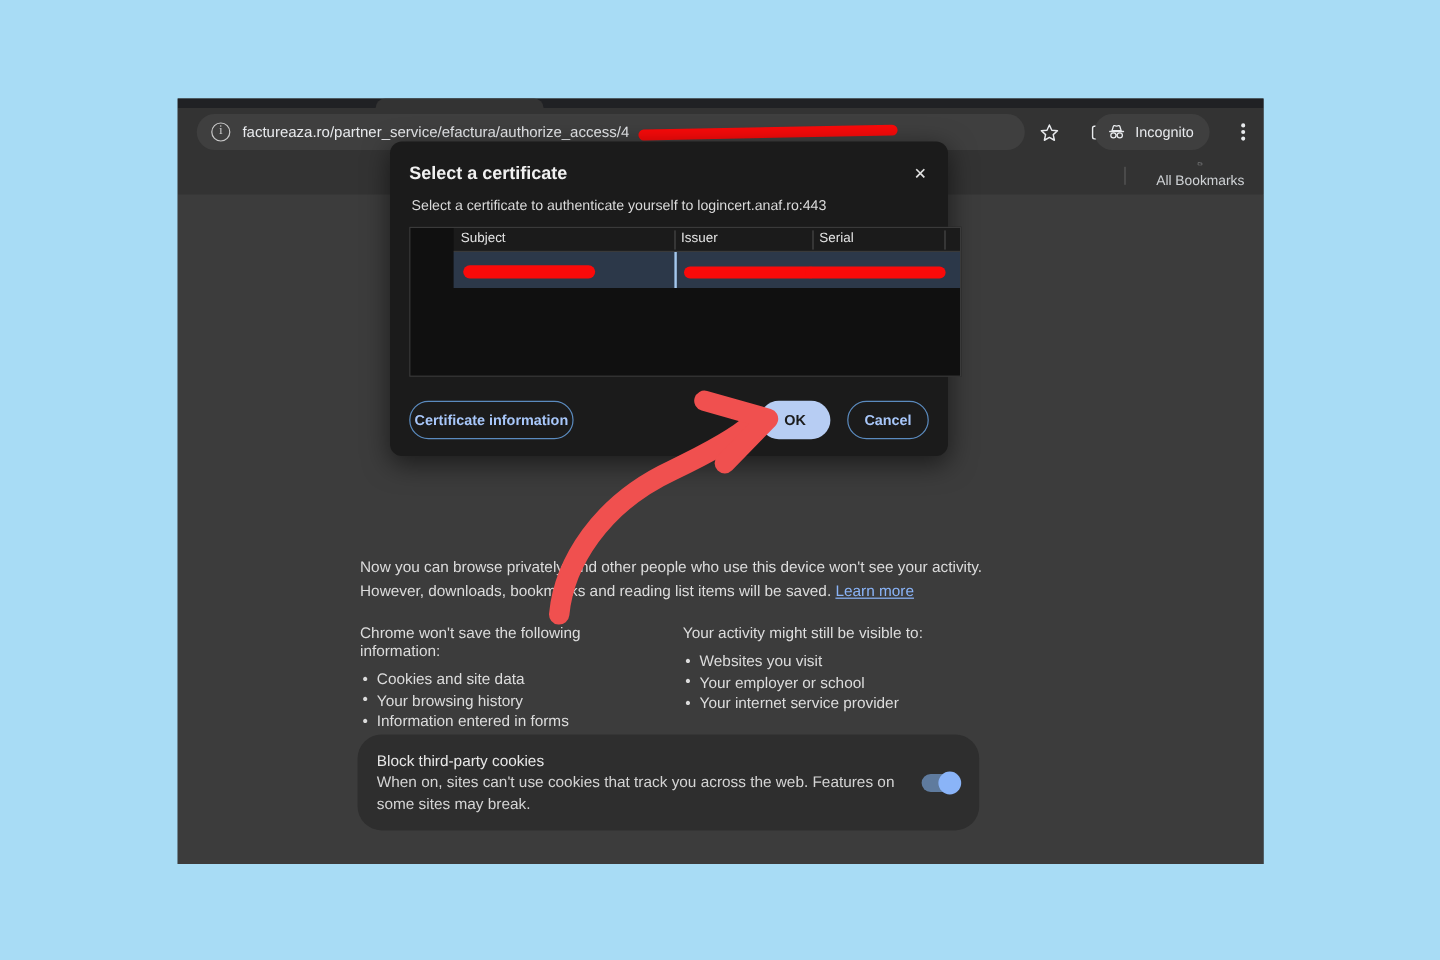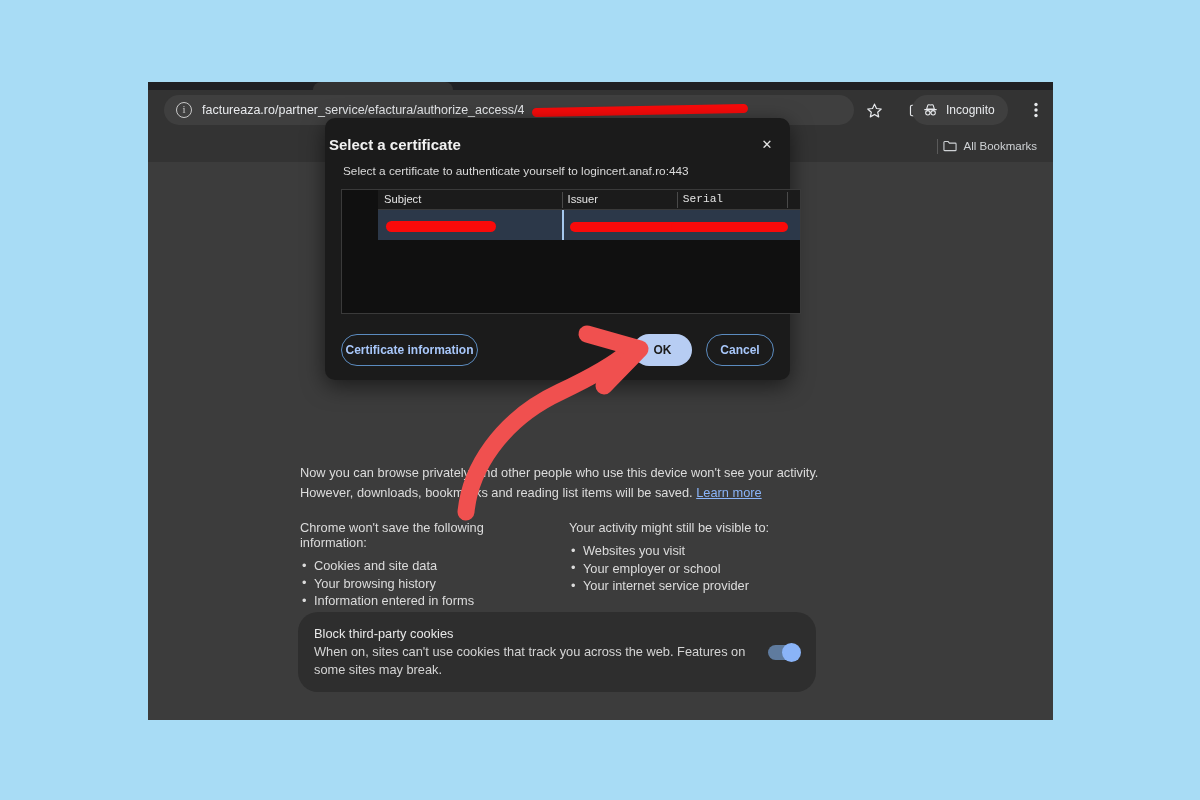--- a/index.html
+++ b/index.html
@@ -140,20 +140,21 @@
     position: absolute;
     right: 10px;
     top: 5px;
     height: 22px;
     display: flex;
     align-items: center;
     gap: 7px;
     color: #cfd2d5;
     font-size: 11.5px;
     padding: 0 6px;
+    flex-direction: column;
   }
   .bm-divider {
     position: absolute;
     right: 115px;
     top: 9px;
     width: 1px;
     height: 15px;
     background: #5a5a5a;
   }
 
@@ -258,21 +259,21 @@
     top: 118px;
     width: 465px;
     height: 262px;
     background: #1b1b1b;
     border-radius: 10px;
     box-shadow: 0 6px 22px rgba(0,0,0,0.55);
     z-index: 30;
   }
   .cert-title {
     position: absolute;
-    left: 4px; top: 18px;
+    left: 16px; top: 18px;
     color: #f1f1f1;
     font-size: 15px;
     font-weight: bold;
   }
   .cert-close {
     position: absolute;
     right: 14px; top: 18px;
     width: 18px; height: 18px;
     color: #e3e3e3;
     font-size: 13px;
@@ -309,21 +310,21 @@
   }
   .cert-th + .cert-th::before {
     content: "";
     position: absolute;
     left: 0; top: 2px;
     width: 1px; height: 16px;
     background: #4a4a4a;
   }
   .th-subject { width: 188px; }
   .th-issuer  { width: 118px; }
-  .th-serial  { width: 113px; font-family: Liberation Mono, monospace; }
+  .th-serial  { width: 113px; }
   .th-extra   { width: 13px; }
 
   .cert-row {
     display: flex;
     height: 30px;
     background: #2c3849;
     align-items: center;
     position: relative;
   }
   .cell-subject { width: 188px; position: relative; height: 30px; }

